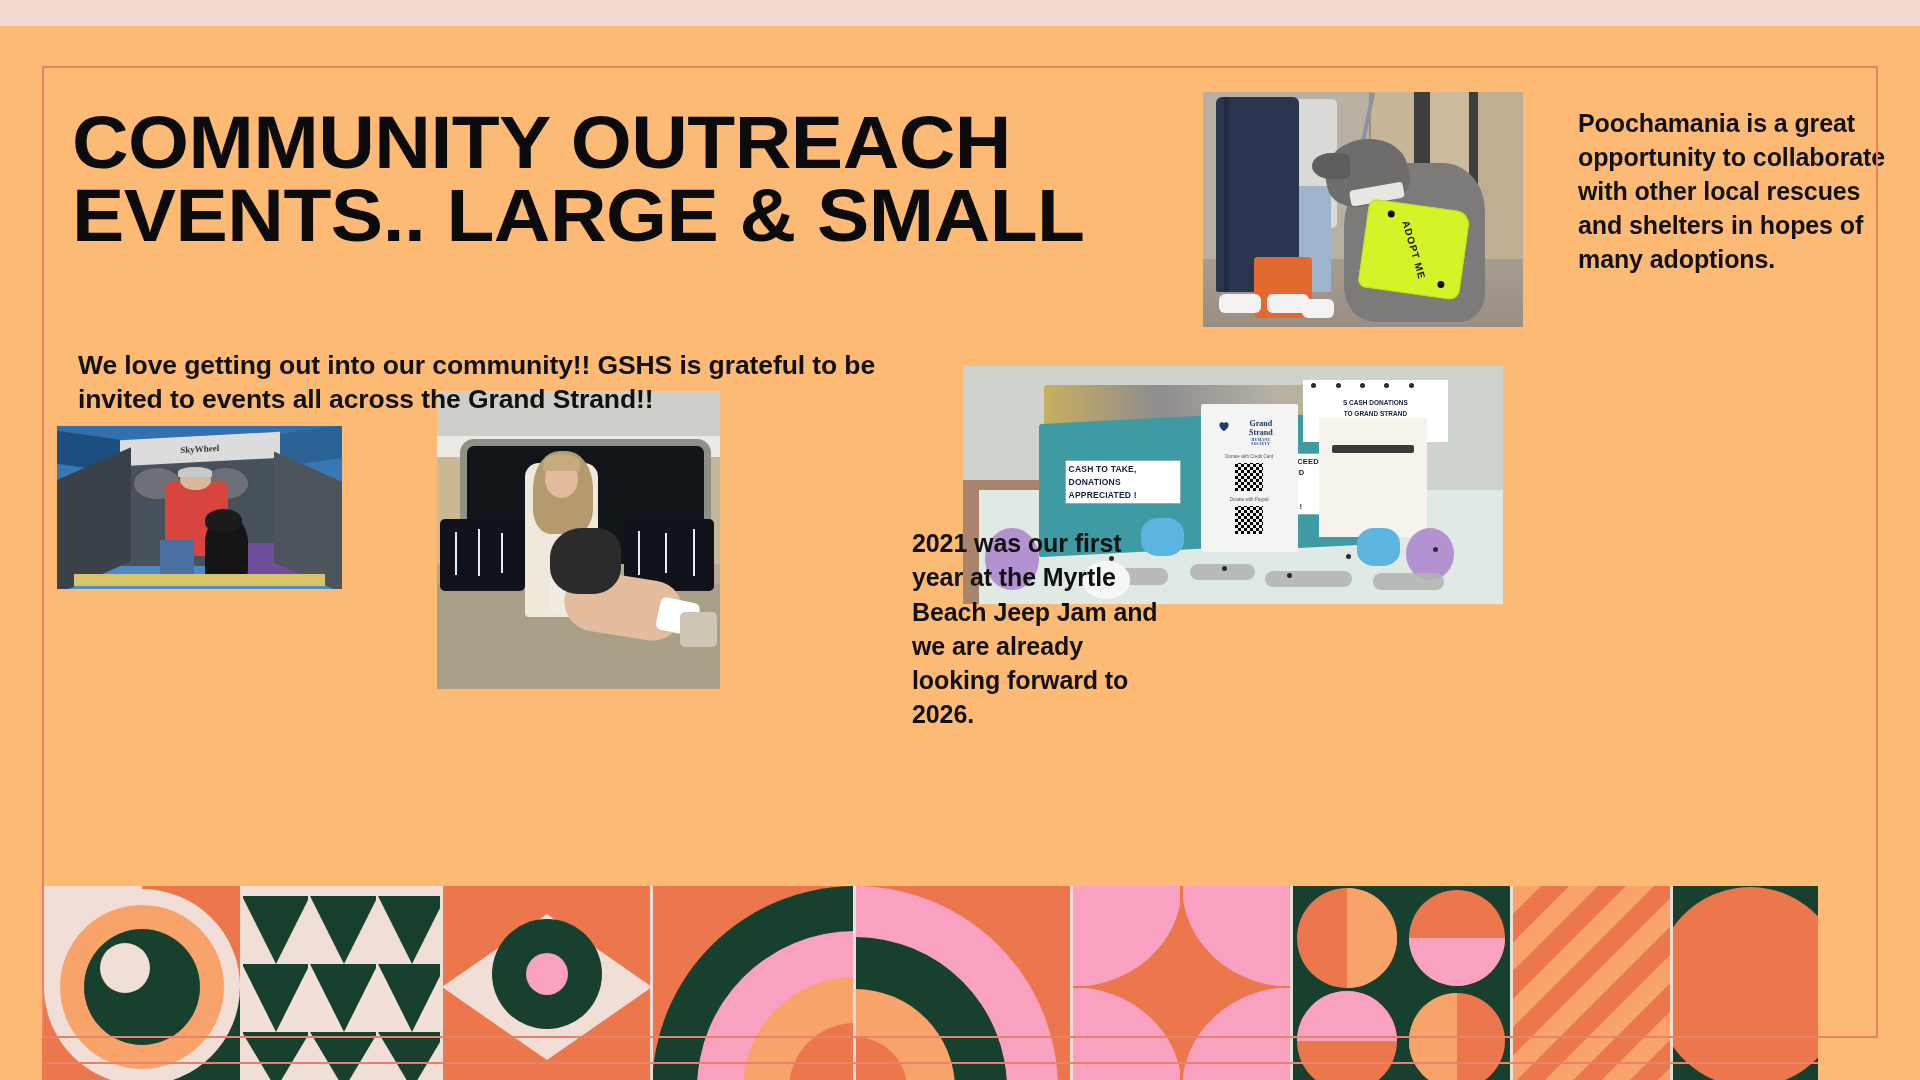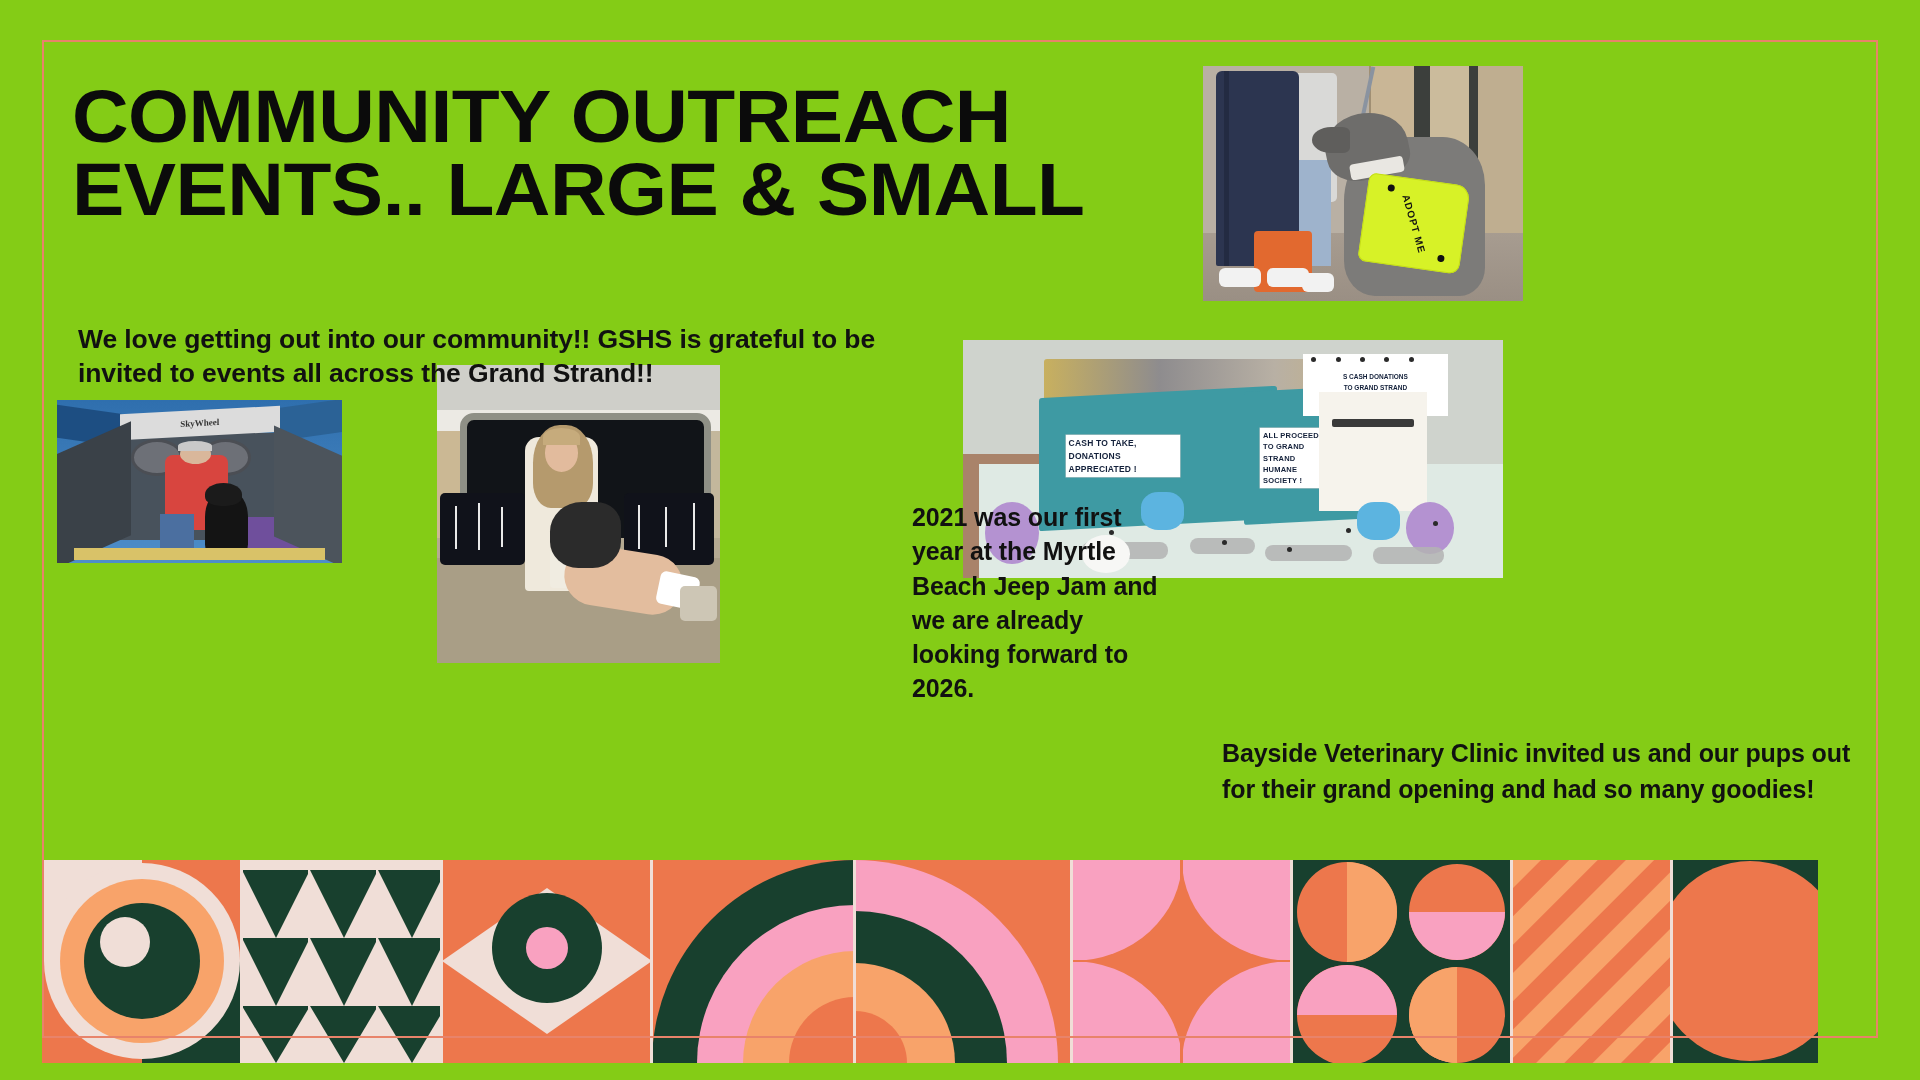--- a/index.html
+++ b/index.html
@@ -4,21 +4,21 @@
 <title>Community Outreach Events</title>
 <style>
   html,body{margin:0;padding:0;}
   body{
     width:1920px;height:1080px;overflow:hidden;
     background:#f2d9d2;
     font-family:"Liberation Sans","DejaVu Sans",sans-serif;
     position:relative;
   }
 
-  .poster{position:absolute;inset:0;background:#84cc16;overflow:hidden;}
+  .poster{position:absolute;inset:0;background:#fdba74;overflow:hidden;margin-top:26px;}
 
   
   .frame{
     position:absolute;left:42px;top:40px;right:42px;bottom:42px;
     border:2.5px solid #e8836a;
     pointer-events:none;z-index:40;
   }
 
   
   .headline{
@@ -213,20 +213,21 @@
       <div class="pm-dogsnout"></div>
       <div class="pm-collar"></div>
       <div class="pm-vest">
         <span class="pm-paw" style="left:20%;top:10%;"></span>
         <span class="vt">ADOPT ME</span>
         <span class="pm-paw" style="right:16%;bottom:12%;"></span>
       </div>
     </div>
   </div>
 
+  <div class="copy copy-pooch">Poochamania is a great opportunity to collaborate with other local rescues and shelters in hopes of many adoptions.</div>
 
   <div class="photo torn" id="photo-skywheel" style="--m:radial-gradient(#000,#000);">
     <div class="inner">
       <div class="sw-sky"></div>
       <div class="sw-roofL"></div>
       <div class="sw-roofR"></div>
       <div class="sw-booth"></div>
       <div class="sw-canopy">
         <span class="lbl">SkyWheel</span>
       </div>
@@ -305,39 +306,50 @@
       <span class="bv-pawdot" style="left:64.5%;top:7%;"></span>
       <span class="bv-pawdot" style="left:69%;top:7%;"></span>
       <span class="bv-pawdot" style="left:73.5%;top:7%;"></span>
       <span class="bv-pawdot" style="left:78%;top:7%;"></span>
       <span class="bv-pawdot" style="left:82.5%;top:7%;"></span>
 
       <div class="bv-donbox">
         <div class="bv-slot"></div>
       </div>
 
+      <div class="bv-card">
+        <svg class="bv-heart" viewBox="0 0 24 24">
+          <path d="M12 21s-8-5.2-8-11a4.5 4.5 0 0 1 8-2.8A4.5 4.5 0 0 1 20 10c0 5.8-8 11-8 11z" fill="#1a3b6e"></path>
+        </svg>
+        <span class="bv-logo" style="left:62%;top:10%;">Grand
+Strand</span>
+        <span class="bv-logo" style="left:62%;top:23%;font-size:3.6px;letter-spacing:.4px;">HUMANE SOCIETY</span>
+        <span class="bv-qrlabel" style="top:34%;">Donate with Credit Card</span>
+        <div class="bv-qr" style="top:40%;"></div>
+        <span class="bv-qrlabel" style="top:63%;">Donate with Paypal</span>
+        <div class="bv-qr" style="top:69%;"></div>
+      </div>
 
       <div class="bv-balloon" style="left:4%;bottom:6%;"></div>
       <div class="bv-balloon" style="left:82%;bottom:10%;width:9%;height:22%;"></div>
       <div class="bv-star" style="left:33%;bottom:20%;"></div>
       <div class="bv-star" style="left:73%;bottom:16%;"></div>
       <div class="bv-item" style="left:22%;bottom:8%;width:16%;"></div>
       <div class="bv-item" style="left:42%;bottom:10%;width:12%;"></div>
       <div class="bv-item" style="left:56%;bottom:7%;width:16%;"></div>
       <div class="bv-item" style="left:76%;bottom:6%;width:13%;"></div>
       <div class="bv-bow"></div>
       <span class="bv-pawdot" style="left:27%;bottom:18%;"></span>
       <span class="bv-pawdot" style="left:48%;bottom:14%;"></span>
       <span class="bv-pawdot" style="left:60%;bottom:11%;"></span>
       <span class="bv-pawdot" style="left:71%;bottom:19%;"></span>
       <span class="bv-pawdot" style="left:87%;bottom:22%;"></span>
     </div>
   </div>
 
-  <div class="copy copy-bayside">Bayside Veterinary Clinic invited us and our pups out for their grand opening and had so many goodies!</div>
 
   <div class="pattern">
     <svg width="1776" height="203" viewBox="0 0 1776 203" preserveAspectRatio="none">
       <defs>
         <clipPath id="c1">
             <rect x="0" y="0" width="200" height="203"></rect>
           </clipPath>
         <clipPath id="c2">
             <rect x="200" y="0" width="200" height="203"></rect>
           </clipPath>

